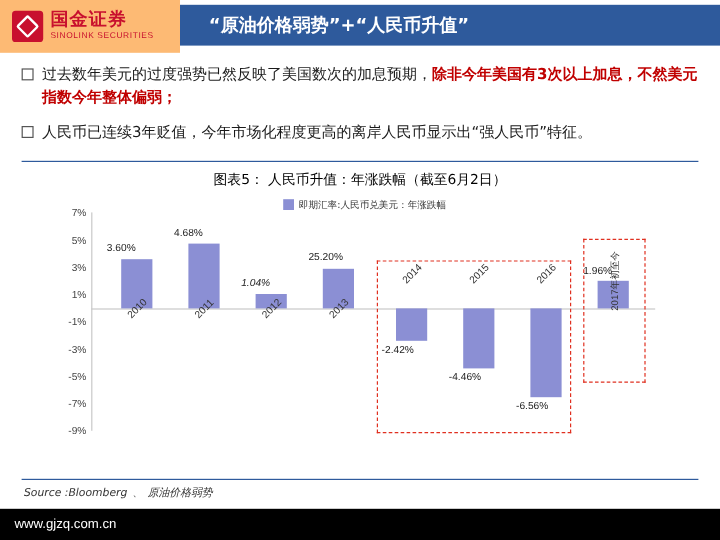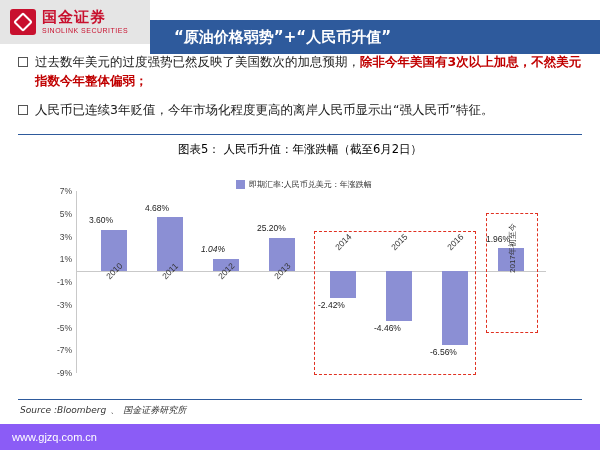--- a/index.html
+++ b/index.html
@@ -12,38 +12,38 @@
   }
   .slide{position:relative;width:600px;height:450px;}
 
   
   .header{
     position:absolute;left:0;top:0;width:600px;height:44px;
     background:#ffffff;
   }
   .logo-block{
     position:absolute;left:0;top:0;width:150px;height:44px;
-    background:#e5e5e5;display:flex;align-items:center;
+    background:#fdba74;display:flex;align-items:center;
   }
   .logo-mark{
     width:26px;height:26px;margin-left:10px;background:#c8102e;
     border-radius:3px;position:relative;flex:none;
   }
   .logo-mark:after{
     content:"";position:absolute;left:6px;top:6px;width:14px;height:14px;
     border:2px solid #ffffff;border-radius:2px;transform:rotate(45deg);
     box-sizing:border-box;
   }
   .logo-text{margin-left:6px;line-height:1.1;}
   .logo-cn{font-size:15px;font-weight:bold;color:#c8102e;letter-spacing:1px;}
   .logo-en{font-size:7px;color:#c8102e;letter-spacing:0.5px;margin-top:2px;}
   .title-bar{
     position:absolute;left:150px;top:4px;width:450px;height:34px;
     background:#2e5a9c;color:#ffffff;
-    display:flex;align-items:center;margin-top:16px;
+    display:flex;align-items:center;
   }
   .title-bar .t{
     font-size:15px;font-weight:bold;margin-left:24px;
     font-family:"DejaVu Sans", sans-serif;
   }
 
   
   .bullets{position:absolute;left:18px;top:52px;width:568px;}
   .bullet{display:flex;align-items:flex-start;margin-bottom:9px;}
   .bullet .box{
@@ -57,21 +57,21 @@
 
   
   .panel{
     position:absolute;left:18px;top:134px;width:564px;height:264px;
     border-top:1.5px solid #2e5a9c;border-bottom:1.5px solid #2e5a9c;
   }
   .chart-title{
     text-align:center;font-size:11.5px;color:#000;margin-top:7px;
     font-family:"DejaVu Sans", sans-serif;
   }
-  .plot-wrap{position:relative;width:564px;height:216px;margin-top:16px;}
+  .plot-wrap{position:relative;width:564px;height:216px;margin-top:2px;}
 
   .legend{
     position:absolute;left:218px;top:6px;display:flex;align-items:center;
   }
   .legend .sw{width:9px;height:9px;background:#8b8fd4;margin-right:4px;}
   .legend .lb{font-size:8px;color:#333;font-family:"DejaVu Sans",sans-serif;}
   .ylab{
     position:absolute;left:30px;width:24px;text-align:right;
     font-size:8.5px;color:#444;transform:translateY(-5px);
   }
@@ -95,21 +95,21 @@
   }
 
   .source{
     position:absolute;left:20px;top:404px;font-size:9px;color:#333;
     font-style:italic;font-family:"DejaVu Sans",sans-serif;
   }
   .source .sep{font-style:normal;margin:0 4px;color:#555;}
 
   
   .footer{
-    position:absolute;left:0;top:424px;width:600px;height:26px;background:#8b5cf6;
+    position:absolute;left:0;top:424px;width:600px;height:26px;background:#000000;
     display:flex;align-items:center;
   }
   .footer .url{
     color:#ffffff;font-size:11px;margin-left:12px;font-family:"Liberation Sans",sans-serif;
   }
 </style>
 </head>
 <body>
 
 <div class="slide">
@@ -196,20 +196,20 @@
       <div class="catlabel" style="left:254px;top:101px;">2013</div>
       <div class="catlabel" style="left:315px;top:72px;">2014</div>
       <div class="catlabel" style="left:371px;top:72px;">2015</div>
       <div class="catlabel" style="left:427px;top:72px;">2016</div>
       <div class="catlabel vert" style="left:489px;top:100px;transform:rotate(-90deg);transform-origin:left top;">2017年初至今</div>
 
     </div>
   </div>
 
   <div class="source">
-    <span>Source :Bloomberg</span><span class="sep">、</span><span>国金证券研究所</span>
+    <span>Source :Bloomberg</span><span class="sep">、</span><span>原油价格弱势</span>
   </div>
 
   <div class="footer">
     <div class="url">www.gjzq.com.cn</div>
   </div>
 
 </div>
 
 </body></html>

